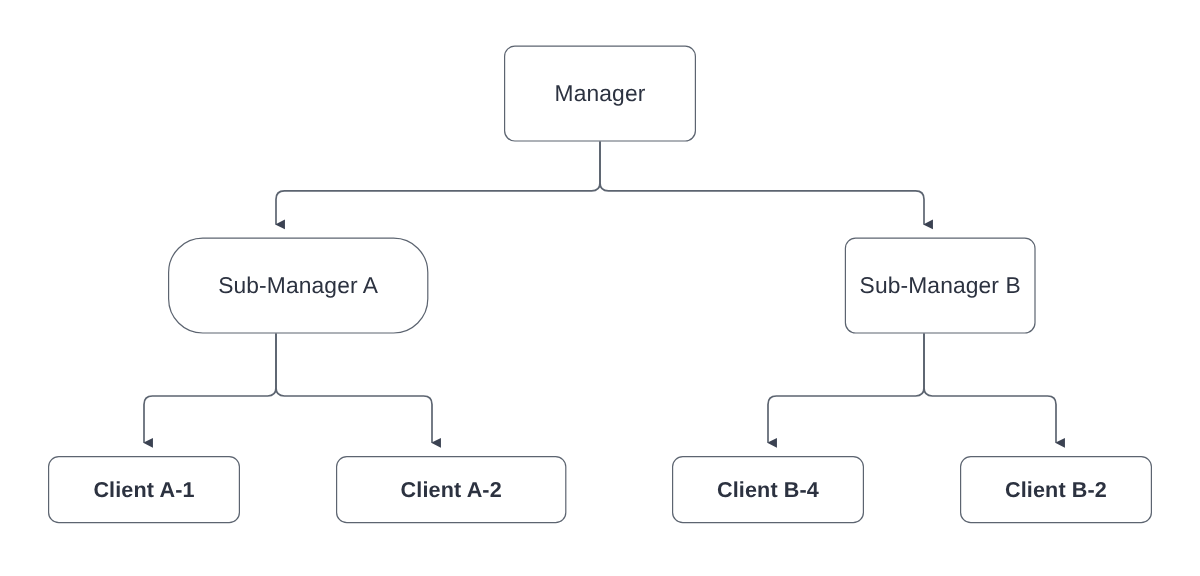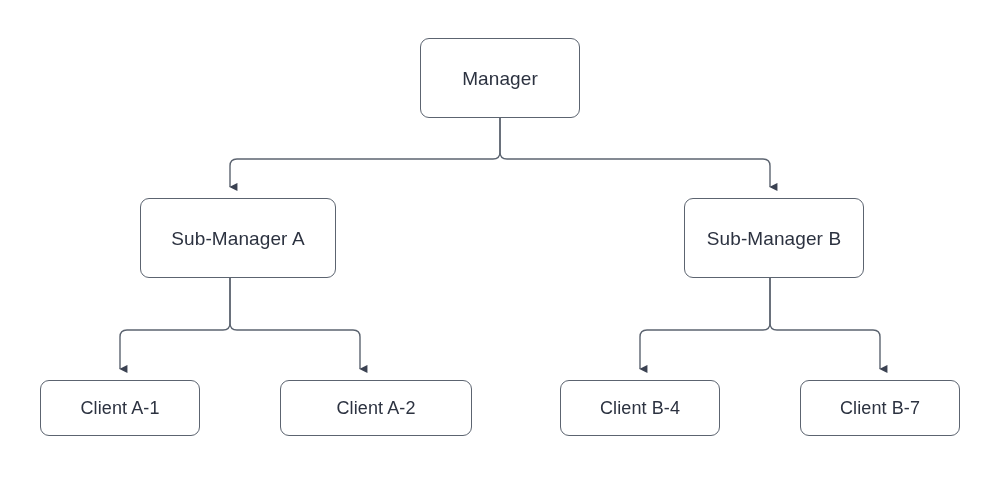--- a/index.html
+++ b/index.html
@@ -44,20 +44,21 @@
     line-height: 1;
   }
   .level-0 {
     font-size: 19px;
   }
   .level-1 {
     font-size: 19px;
   }
   .level-2 {
     font-size: 18px;
+    font-weight: bold;
   }
 </style>
 </head>
 <body>
 
 <div id="canvas">
 
   <svg id="edges" viewBox="0 0 1000 480" width="1000" height="480" xmlns="http://www.w3.org/2000/svg">
     <defs>
       <marker id="arrow-down" viewBox="0 0 12 12" refX="6" refY="10.5" markerWidth="9" markerHeight="9" orient="auto-start-reverse" markerUnits="userSpaceOnUse">
@@ -75,37 +76,37 @@
 
     <path d="M 770 278 L 770 323 Q 770 330 763 330 L 647 330 Q 640 330 640 337 L 640 369" fill="none" stroke="#5c6470" stroke-width="1.4" marker-end="url(#arrow-down)"></path>
 
     <path d="M 770 278 L 770 323 Q 770 330 777 330 L 873 330 Q 880 330 880 337 L 880 369" fill="none" stroke="#5c6470" stroke-width="1.4" marker-end="url(#arrow-down)"></path>
   </svg>
 
   <div class="node level-0" style="left:420px; top:38px; width:160px; height:80px;">
     <span class="node-label">Manager</span>
   </div>
 
-  <div class="node level-1" style="left:140px; top:198px; width:196px; height:80px;">
+  <div class="node level-1" style="left:140px; top:198px; width:217px; height:80px;border-radius:29px;">
     <span class="node-label">Sub-Manager A</span>
   </div>
 
-  <div class="node level-1" style="left:684px; top:198px; width:180px; height:80px;">
+  <div class="node level-1" style="left:704px; top:198px; width:159px; height:80px;">
     <span class="node-label">Sub-Manager B</span>
   </div>
 
   <div class="node level-2" style="left:40px; top:380px; width:160px; height:56px;">
     <span class="node-label">Client A-1</span>
   </div>
 
   <div class="node level-2" style="left:280px; top:380px; width:192px; height:56px;">
     <span class="node-label">Client A-2</span>
   </div>
 
   <div class="node level-2" style="left:560px; top:380px; width:160px; height:56px;">
     <span class="node-label">Client B-4</span>
   </div>
 
   <div class="node level-2" style="left:800px; top:380px; width:160px; height:56px;">
-    <span class="node-label">Client B-7</span>
+    <span class="node-label">Client B-2</span>
   </div>
 
 </div>
 
 </body></html>

